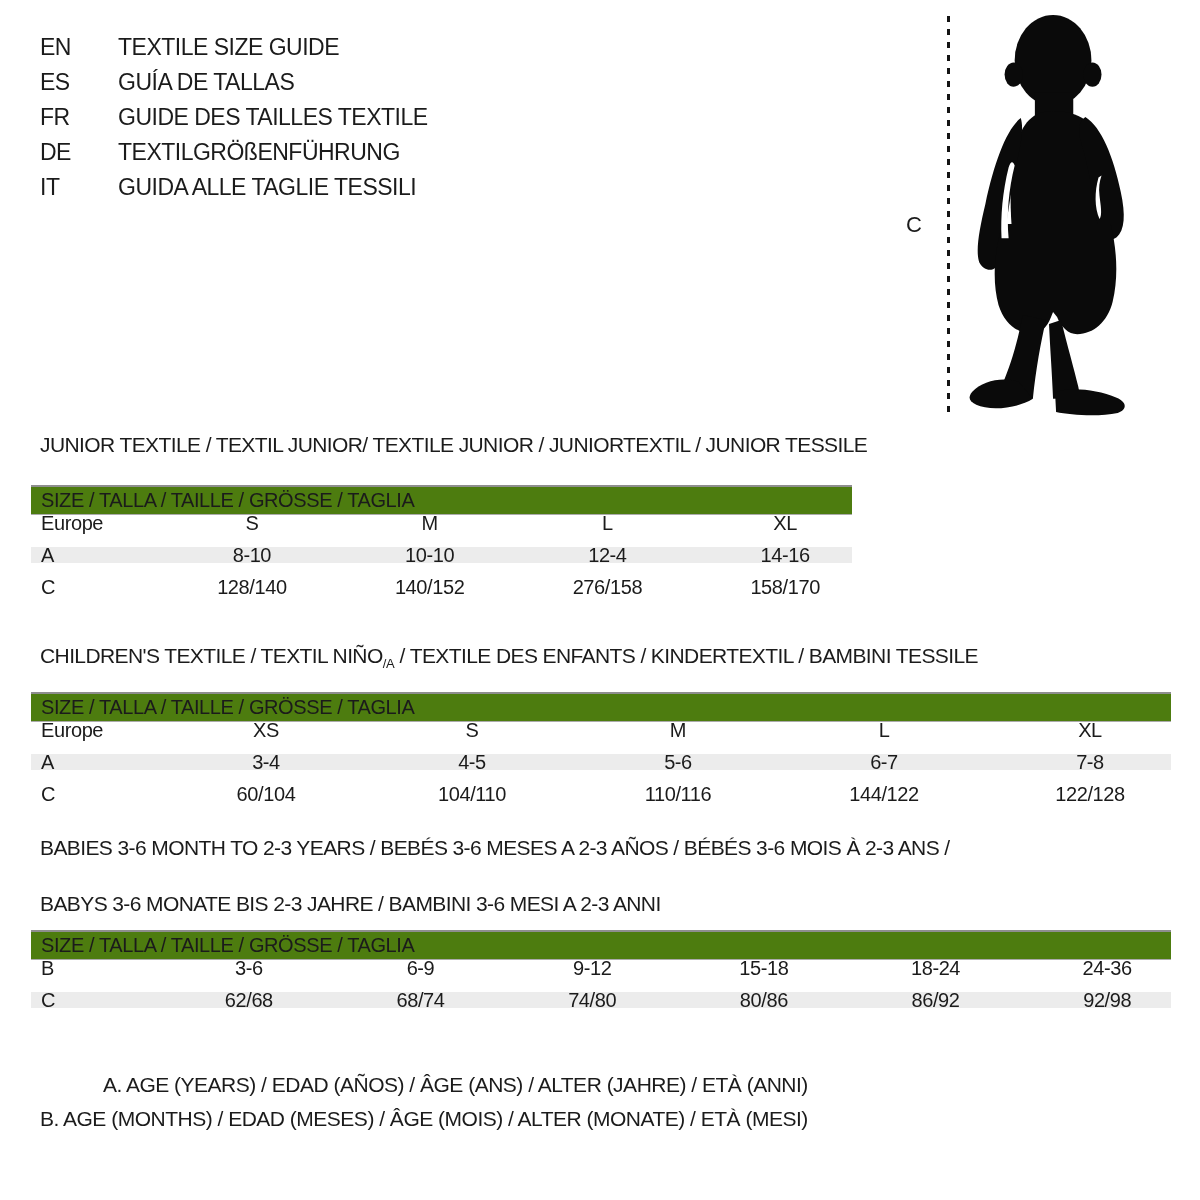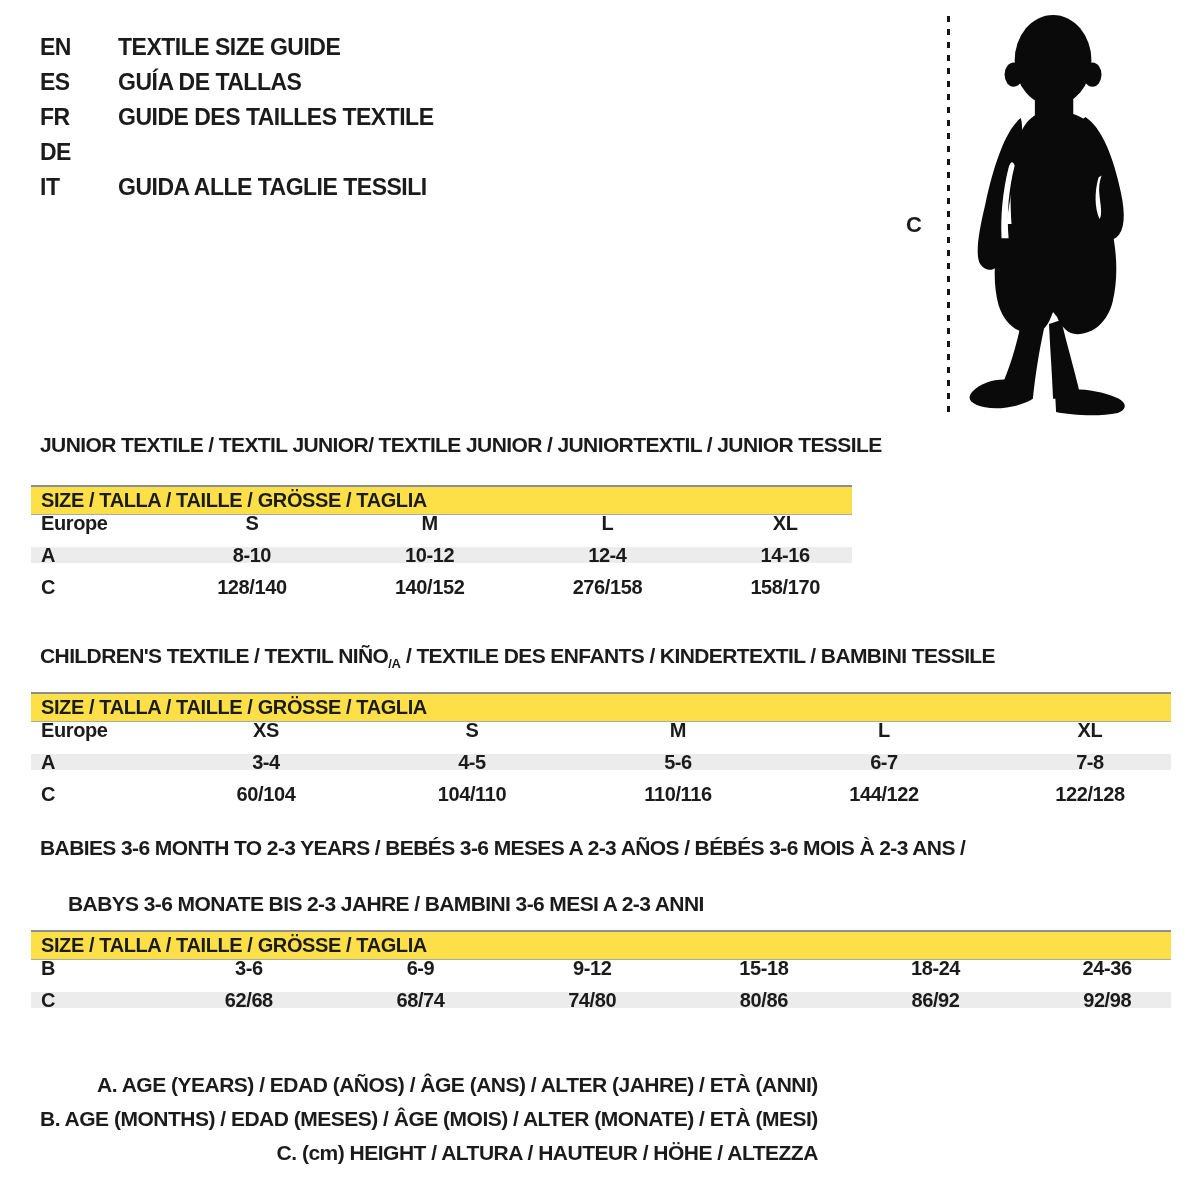--- a/index.html
+++ b/index.html
@@ -1,37 +1,37 @@
 <!DOCTYPE html>
 <html><head>
 <meta charset="utf-8">
 <style>
   html,body{margin:0;padding:0;background:#fff;}
   #page{
     position:relative;width:1200px;height:1200px;background:#ffffff;
-    font-family:"Liberation Sans",sans-serif;font-weight:700;color:#1b1b1b;
+    font-family:"Liberation Sans",sans-serif;font-weight:400;color:#1b1b1b;
     overflow:hidden;
   }
   
   .lang-list{position:absolute;left:40px;top:30px;}
   .lang-row{display:flex;height:35px;line-height:35px;font-size:23px;letter-spacing:-0.5px;}
   .lang-code{width:78px;}
   
   .dash-line{
     position:absolute;left:947px;top:16px;width:3px;height:400px;
     background:repeating-linear-gradient(to bottom,#141414 0px,#141414 6px,transparent 6px,transparent 13px);
   }
   .figure-label{position:absolute;left:906px;top:212px;font-size:22px;}
   .silhouette{position:absolute;left:960px;top:14px;}
   
   .sec-heading{position:absolute;left:40px;font-size:21px;letter-spacing:-0.6px;white-space:nowrap;}
   .sub{font-size:13px;vertical-align:-5px;letter-spacing:-0.3px;}
   
   .size-bar{
-    position:absolute;background:#fde047;border-top:2px solid #8e8e8e;border-bottom:1px solid #ababab;
+    position:absolute;background:#4d7c0f;border-top:2px solid #8e8e8e;border-bottom:1px solid #ababab;
     display:flex;align-items:center;font-size:20px;letter-spacing:-0.4px;box-sizing:border-box;
   }
   .size-bar span{padding-left:10px;}
   .trow{position:absolute;display:flex;align-items:center;font-size:20px;letter-spacing:-0.4px;height:16px;gap:44px;}
   .trow.shaded{background:#ececec;}
   .rlabel{width:110px;padding-left:10px;box-sizing:border-box;}
   .cell{flex:1;text-align:center;}
   
   .legend{position:absolute;left:40px;top:1068px;}
   .legend-line{height:34px;line-height:34px;font-size:21px;letter-spacing:-0.5px;white-space:nowrap;text-align:right;}
@@ -49,20 +49,21 @@
     <div class="lang-row">
       <span class="lang-code">ES</span>
       <span class="lang-title">GUÍA DE TALLAS</span>
     </div>
     <div class="lang-row">
       <span class="lang-code">FR</span>
       <span class="lang-title">GUIDE DES TAILLES TEXTILE</span>
     </div>
     <div class="lang-row">
       <span class="lang-code">DE</span>
+      <span class="lang-title">TEXTILGRÖßENFÜHRUNG</span>
     </div>
     <div class="lang-row">
       <span class="lang-code">IT</span>
       <span class="lang-title">GUIDA ALLE TAGLIE TESSILI</span>
     </div>
   </div>
 
   <div class="dash-line"></div>
   <div class="figure-label">C</div>
   <svg class="silhouette" width="175" height="404" viewBox="0 0 165 400" xmlns="http://www.w3.org/2000/svg">
@@ -93,21 +94,21 @@
   <div class="trow" style="left:31px;top:515px;width:821px;">
     <span class="rlabel">Europe</span>
     <span class="cell">S</span>
     <span class="cell">M</span>
     <span class="cell">L</span>
     <span class="cell">XL</span>
   </div>
   <div class="trow shaded" style="left:31px;top:547px;width:821px;">
     <span class="rlabel">A</span>
     <span class="cell">8-10</span>
-    <span class="cell">10-12</span>
+    <span class="cell">10-10</span>
     <span class="cell">12-4</span>
     <span class="cell">14-16</span>
   </div>
   <div class="trow" style="left:31px;top:579px;width:821px;">
     <span class="rlabel">C</span>
     <span class="cell">128/140</span>
     <span class="cell">140/152</span>
     <span class="cell">276/158</span>
     <span class="cell">158/170</span>
   </div>
@@ -135,21 +136,21 @@
   <div class="trow" style="left:31px;top:786px;width:1140px;">
     <span class="rlabel">C</span>
     <span class="cell">60/104</span>
     <span class="cell">104/110</span>
     <span class="cell">110/116</span>
     <span class="cell">144/122</span>
     <span class="cell">122/128</span>
   </div>
 
   <div class="sec-heading" style="top:836px;">BABIES 3-6 MONTH TO 2-3 YEARS / BEBÉS 3-6 MESES A 2-3 AÑOS / BÉBÉS 3-6 MOIS À 2-3 ANS /</div>
-  <div class="sec-heading" style="top:892px;margin-left:28px;">BABYS 3-6 MONATE BIS 2-3 JAHRE / BAMBINI 3-6 MESI A 2-3 ANNI</div>
+  <div class="sec-heading" style="top:892px;">BABYS 3-6 MONATE BIS 2-3 JAHRE / BAMBINI 3-6 MESI A 2-3 ANNI</div>
   <div class="size-bar" style="left:31px;top:930px;width:1140px;height:30px;">
     <span>SIZE / TALLA / TAILLE / GRÖSSE / TAGLIA</span>
   </div>
   <div class="trow" style="left:31px;top:960px;width:1140px;">
     <span class="rlabel">B</span>
     <span class="cell">3-6</span>
     <span class="cell">6-9</span>
     <span class="cell">9-12</span>
     <span class="cell">15-18</span>
     <span class="cell">18-24</span>
@@ -161,16 +162,15 @@
     <span class="cell">68/74</span>
     <span class="cell">74/80</span>
     <span class="cell">80/86</span>
     <span class="cell">86/92</span>
     <span class="cell">92/98</span>
   </div>
 
   <div class="legend">
     <div class="legend-line">A. AGE (YEARS) / EDAD (AÑOS) / ÂGE (ANS) / ALTER (JAHRE) / ETÀ (ANNI)</div>
     <div class="legend-line">B. AGE (MONTHS) / EDAD (MESES) / ÂGE (MOIS) / ALTER (MONATE) / ETÀ (MESI)</div>
-    <div class="legend-line">C. (cm) HEIGHT / ALTURA / HAUTEUR / HÖHE / ALTEZZA</div>
   </div>
 
 </div>
 
 </body></html>

